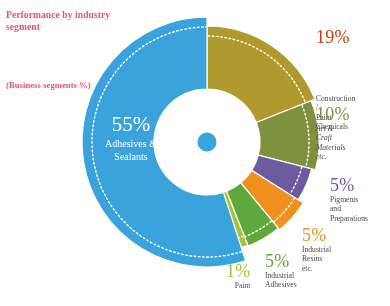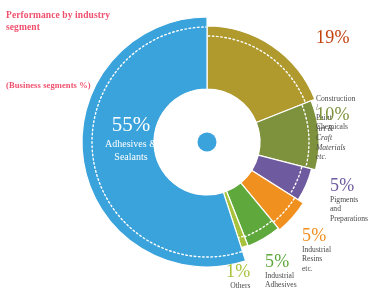--- a/index.html
+++ b/index.html
@@ -168,16 +168,16 @@
   </div>
 
   <div class="callout" id="label-indadhesives">
     <span class="pct" style="color:#5EA83C">5%</span>
     <span class="name" style="white-space: pre-line;">Industrial
 Adhesives</span>
   </div>
 
   <div class="callout" id="label-others">
     <span class="pct" style="color:#A8C23C">1%</span>
-    <span class="name" style="white-space: pre-line;">Others</span>
+    <span class="name" style="white-space: pre-line;">Paint</span>
   </div>
 
 </div>
 
 </body></html>

